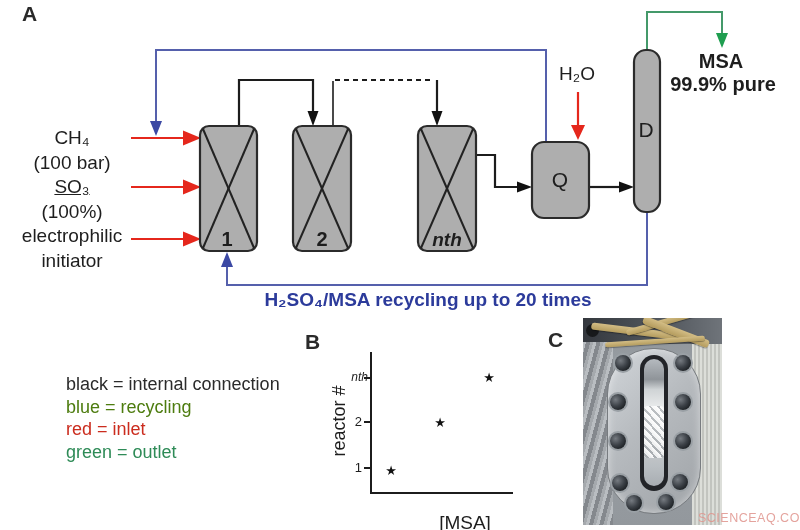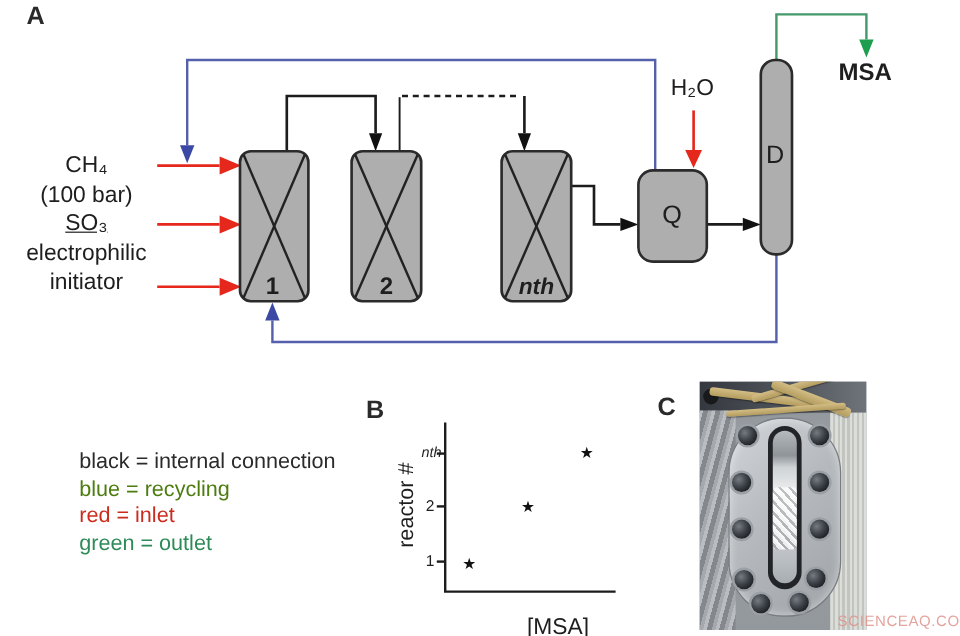--- a/index.html
+++ b/index.html
@@ -126,27 +126,30 @@
       <text x="391" y="474.5">★</text>
       <text x="440" y="426.5">★</text>
       <text x="489" y="381.5">★</text>
     </g>
   </svg>
 
   <div class="lbl panel" style="left:22px;top:2px;">A</div>
   <div class="lbl panel" style="left:305px;top:330px;">B</div>
   <div class="lbl panel" style="left:548px;top:328px;">C</div>
 
+  <div class="lbl ctr bold blue" style="left:428px;top:289px;font-size:19px;">H₂SO₄/MSA recycling up to 20 times</div>
   <div class="lbl ctr" style="left:577px;top:63px;font-size:19px;">H₂O</div>
   <div class="lbl ctr bold" style="left:721px;top:50px;font-size:20px;">MSA</div>
+  <div class="lbl ctr bold" style="left:723px;top:73px;font-size:20px;">99.9% pure</div>
 
   <div class="inputs">
     <span style="display:block;">CH₄</span>
     <span style="display:block;">(100 bar)</span>
     <span style="display:block;text-decoration:underline;">SO₃</span>
+    <span style="display:block;">(100%)</span>
     <span style="display:block;">electrophilic</span>
     <span style="display:block;">initiator</span>
   </div>
 
   <div class="lbl ctr bold" style="left:227px;top:228px;font-size:20px;">1</div>
   <div class="lbl ctr bold" style="left:322px;top:228px;font-size:20px;">2</div>
   <div class="lbl ctr bold ital" style="left:447px;top:229px;font-size:19px;">nth</div>
   <div class="lbl ctr" style="left:560px;top:168px;font-size:21px;">Q</div>
   <div class="lbl ctr" style="left:646px;top:118px;font-size:21px;">D</div>
 

